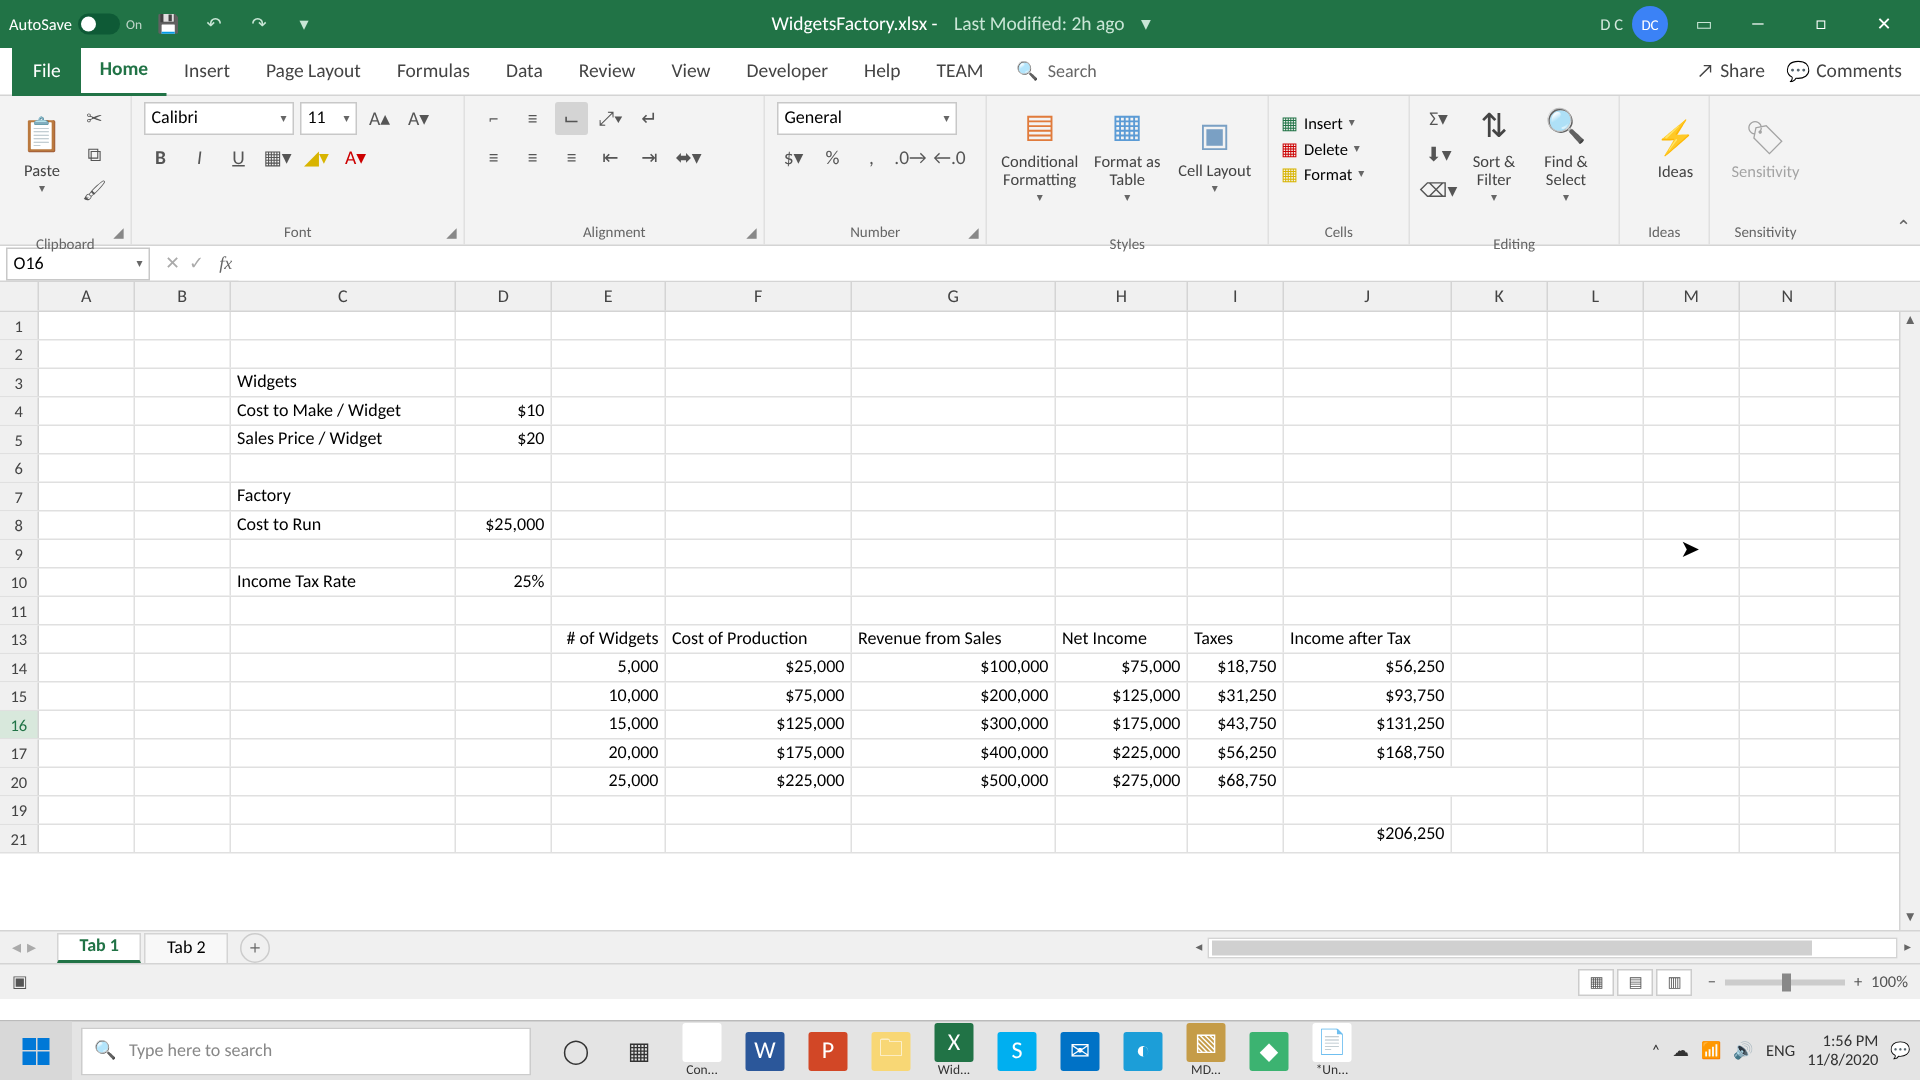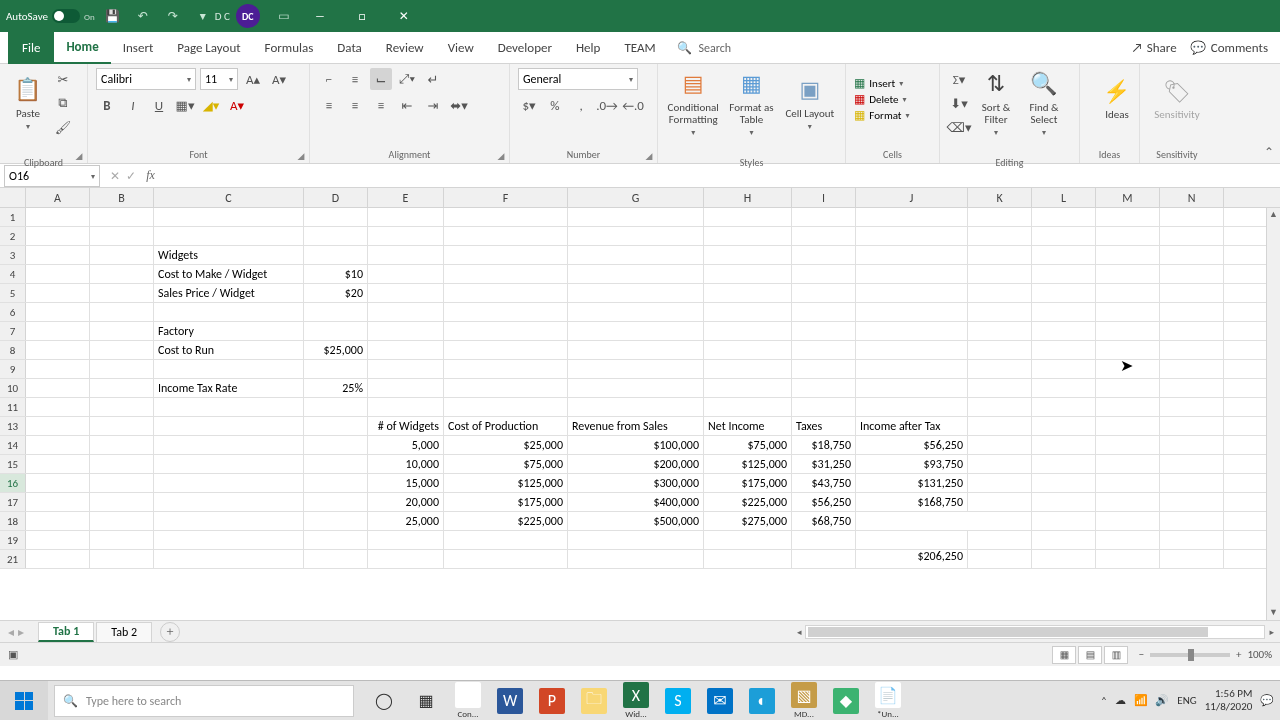--- a/index.html
+++ b/index.html
@@ -9,21 +9,21 @@
 .title-bar { background:#217346; height:32px; display:flex; align-items:center; color:#fff; padding:0 6px; }
 .title-bar .autosave { display:flex; align-items:center; gap:4px; font-size:11px; }
 .title-bar .toggle { width:28px; height:14px; background:#0e5a36; border-radius:7px; position:relative; display:inline-block; }
 .title-bar .toggle::after { content:""; width:10px; height:10px; background:#fff; border-radius:50%; position:absolute; top:2px; left:2px; }
 .title-bar .qat-icon { width:24px; height:24px; display:flex; align-items:center; justify-content:center; margin-left:6px; color:#c9e6d6; cursor:pointer; }
 .title-center { flex:1; text-align:center; font-size:13px; }
 .title-center .fname { color:#fff; }
 .title-center .modified { color:#c9e6d6; margin-left:8px; }
 .title-right { display:flex; align-items:center; gap:6px; }
 .user-initials { font-size:11px; color:#d5e8de; }
-.user-badge { width:24px; height:24px; background:#4c1d95; border-radius:50%; display:flex; align-items:center; justify-content:center; font-size:10px; color:#fff;font-weight:bold; }
+.user-badge { width:24px; height:24px; background:#3b82f6; border-radius:50%; display:flex; align-items:center; justify-content:center; font-size:10px; color:#fff; }
 .win-btn { width:36px; height:32px; display:flex; align-items:center; justify-content:center; cursor:pointer; font-size:12px; }
 
 
 .ribbon-tabs { background:#fff; height:32px; border-bottom:1px solid #d4d4d4; display:flex; align-items:center; padding-left:8px; gap:0; }
 .ribbon-tab { padding:0 12px; height:32px; display:flex; align-items:center; font-size:13px; color:#444; cursor:pointer; }
 .ribbon-tab.file { background:#217346; color:#fff; padding:0 14px; }
 .ribbon-tab.active { color:#217346; border-bottom:2px solid #217346; font-weight:600; }
 .ribbon-tabs .search { display:flex; align-items:center; gap:6px; margin-left:10px; color:#666; }
 .ribbon-tabs .right { margin-left:auto; display:flex; align-items:center; gap:14px; padding-right:12px; }
 .share-btn, .comments-btn { display:flex; align-items:center; gap:4px; font-size:13px; color:#444; cursor:pointer; }
@@ -105,20 +105,26 @@
 <div class="title-bar">
   <div class="autosave">
     <span>AutoSave</span>
     <span class="toggle"></span>
     <span style="font-size:9px;opacity:.7">On</span>
   </div>
   <div class="qat-icon">💾</div>
   <div class="qat-icon">↶</div>
   <div class="qat-icon">↷</div>
   <div class="qat-icon">▾</div>
+  <div class="title-center">
+    <span class="fname">WidgetsFactory.xlsx</span>
+    <span> - </span>
+    <span class="modified">Last Modified: 2h ago</span>
+    <span class="modified"> ▾</span>
+  </div>
   <div class="title-right">
     <span class="user-initials">D C</span>
     <span class="user-badge">DC</span>
     <span class="qat-icon">▭</span>
     <span class="win-btn">―</span>
     <span class="win-btn">□</span>
     <span class="win-btn">✕</span>
   </div>
 </div>
 
@@ -614,21 +620,21 @@
         <div class="cell r" style="width: 136px;">$400,000</div>
         <div class="cell r" style="width: 88px;">$225,000</div>
         <div class="cell r" style="width: 64px;">$56,250</div>
         <div class="cell r" style="width: 112px;">$168,750</div>
         <div class="cell" style="width: 64px;"></div>
         <div class="cell" style="width: 64px;"></div>
         <div class="cell" style="width: 64px;"></div>
         <div class="cell" style="width: 64px;"></div>
       </div>
       <div class="row-cells">
-        <div class="row-h">18</div>
+        <div class="row-h">20</div>
         <div class="cell" style="width: 64px;"></div>
         <div class="cell" style="width: 64px;"></div>
         <div class="cell" style="width: 150px;"></div>
         <div class="cell" style="width: 64px;"></div>
         <div class="cell r" style="width: 76px;">25,000</div>
         <div class="cell r" style="width: 124px;">$225,000</div>
         <div class="cell r" style="width: 136px;">$500,000</div>
         <div class="cell r" style="width: 88px;">$275,000</div>
         <div class="cell r" style="width: 64px;">$68,750</div>
         <div class="cell r" style="width: 112px; margin-top: 44px;">$206,250</div>

